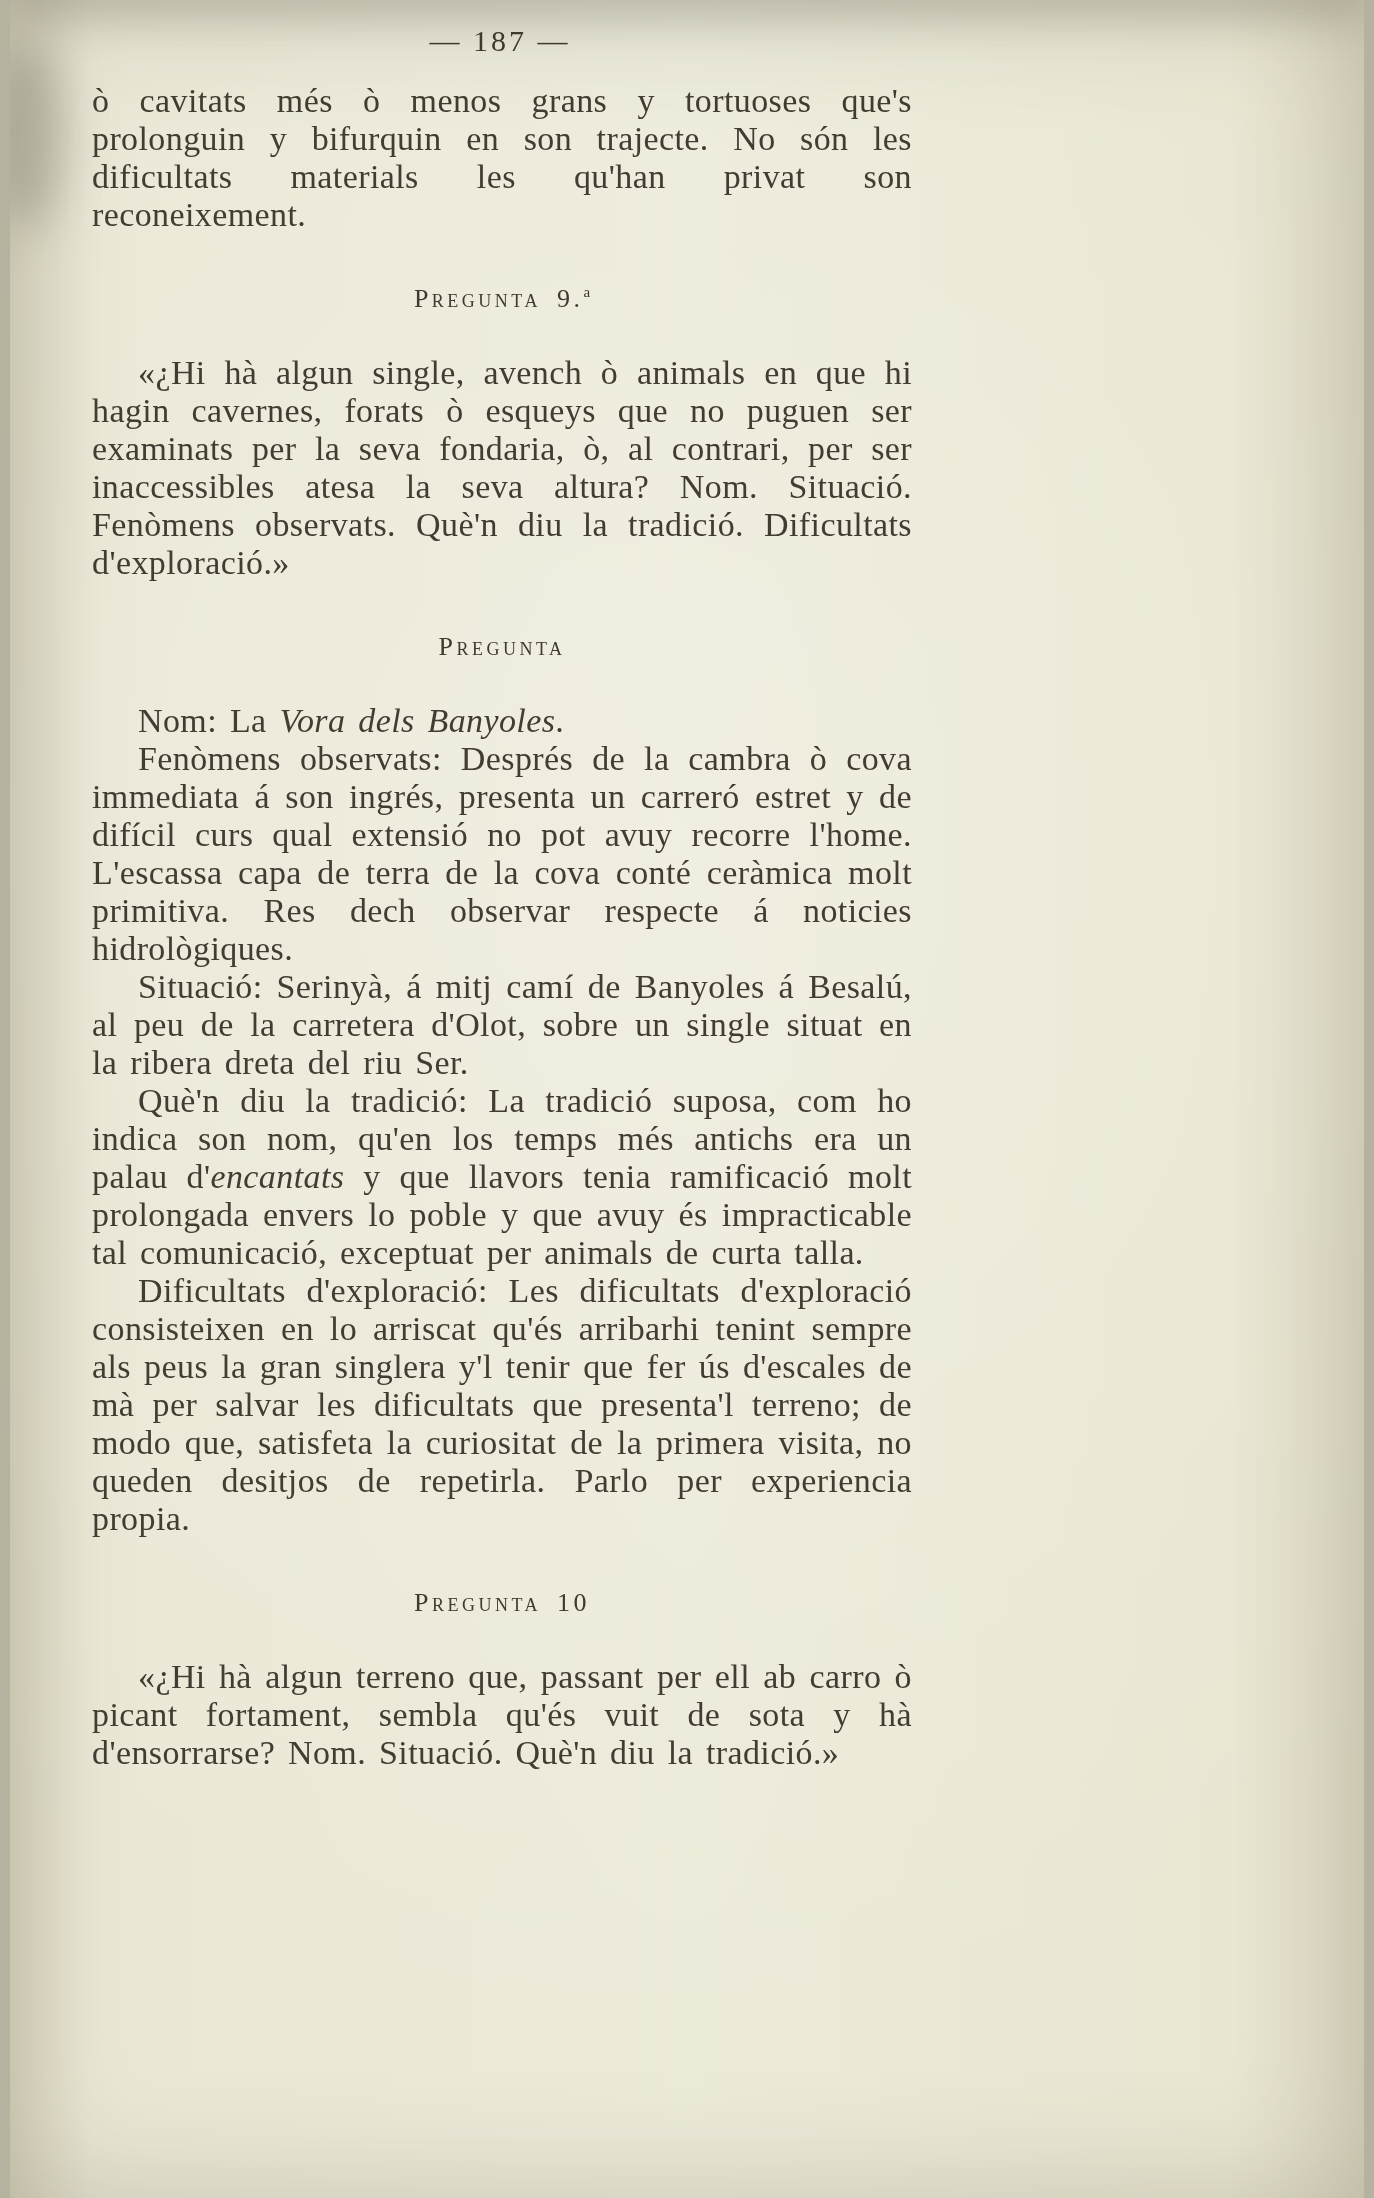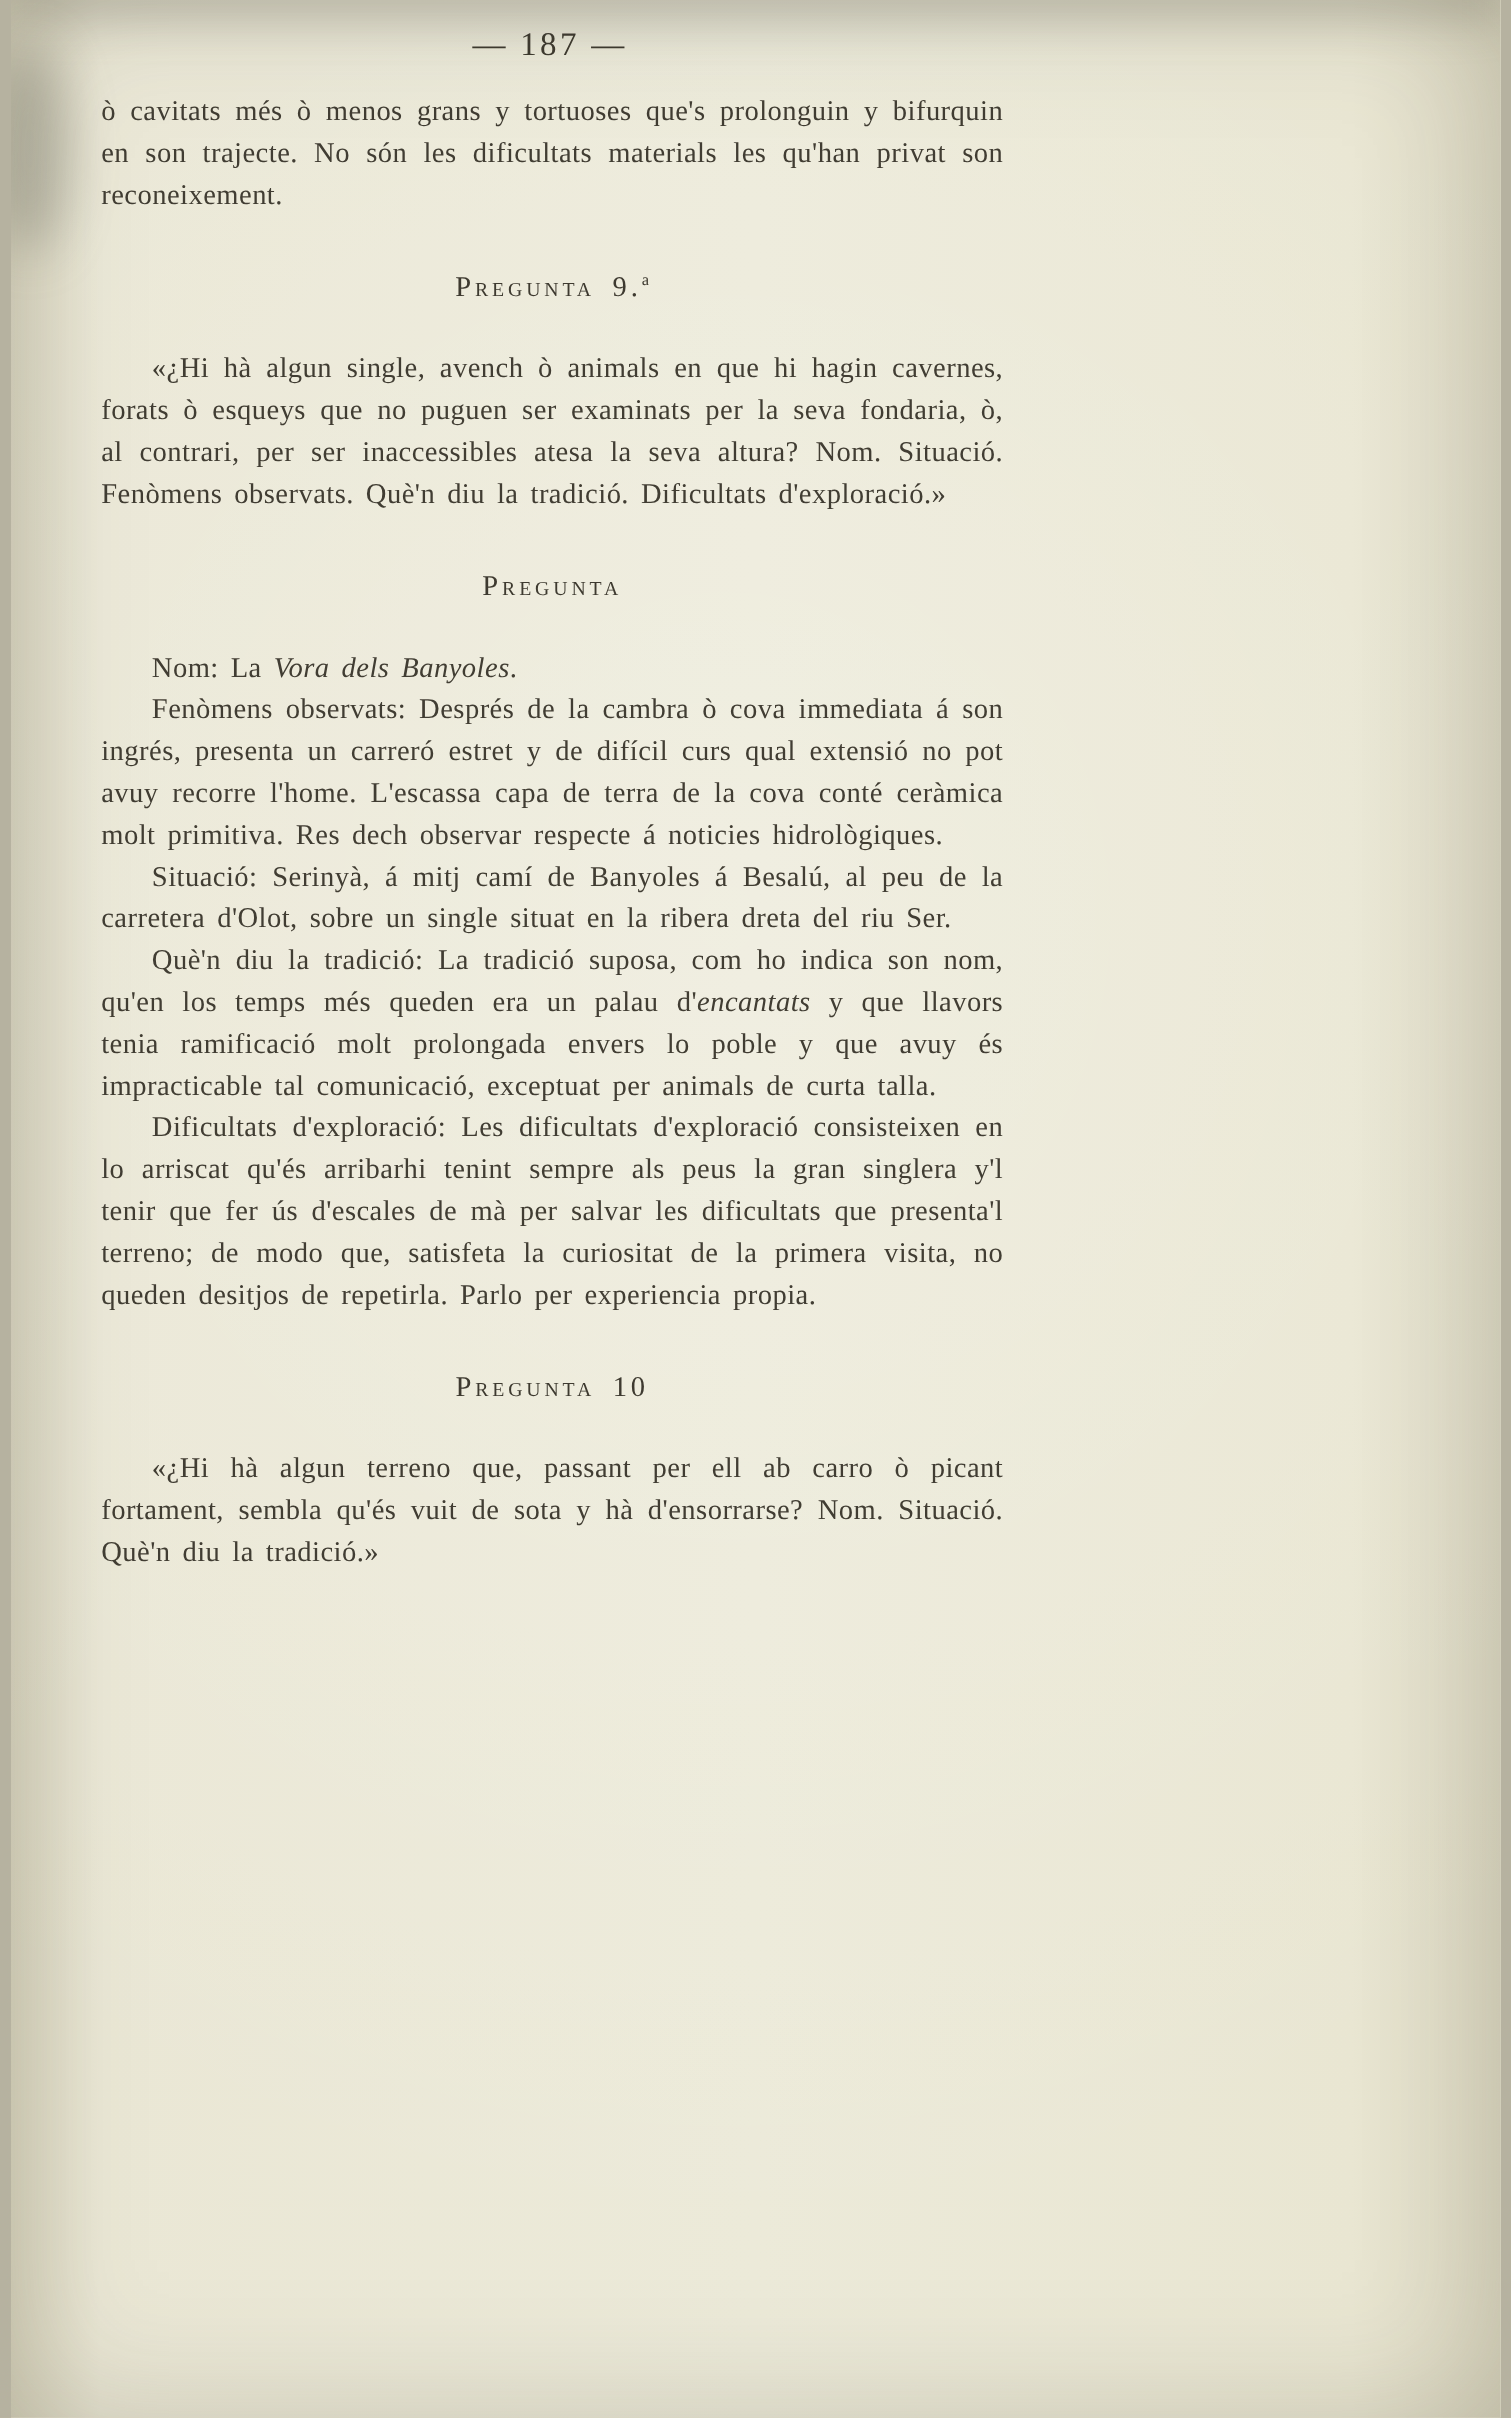--- a/index.html
+++ b/index.html
@@ -57,21 +57,21 @@
     color: #3c382e;
   }
   .content {
     position: absolute;
     top: 82px;
     left: 82px;
     width: 820px;
   }
   .para {
     margin: 0;
-    font-size: 26px;
+    font-size: 34px;
     line-height: 38px;
     text-align: justify;
     letter-spacing: 0.4px;
     word-spacing: 4px;
     color: #413d33;
   }
   .para.indent {
     text-indent: 46px;
   }
   .italic {
@@ -105,18 +105,18 @@
   </div>
 
   <div class="content">
       <p class="para"><span>ò cavitats més ò menos grans y tortuoses que's prolonguin y bifurquin en son trajecte. No són les dificultats materials les qu'han privat son reconeixement.</span></p>
       <div class="heading"><span>Pregunta 9.</span><sup>a</sup></div>
       <p class="para indent"><span>«¿Hi hà algun single, avench ò animals en que hi hagin cavernes, forats ò esqueys que no puguen ser examinats per la seva fondaria, ò, al contrari, per ser inaccessibles atesa la seva altura? Nom. Situació. Fenòmens observats. Què'n diu la tradició. Dificultats d'exploració.»</span></p>
       <div class="heading"><span>Pregunta</span></div>
       <p class="para indent"><span>Nom: La </span><span class="italic">Vora dels Banyoles</span><span>.</span></p>
       <p class="para indent"><span>Fenòmens observats: Després de la cambra ò cova immediata á son ingrés, presenta un carreró estret y de difícil curs qual extensió no pot avuy recorre l'home. L'escassa capa de terra de la cova conté ceràmica molt primitiva. Res dech observar respecte á noticies hidrològiques.</span></p>
       <p class="para indent"><span>Situació: Serinyà, á mitj camí de Banyoles á Besalú, al peu de la carretera d'Olot, sobre un single situat en la ribera dreta del riu Ser.</span></p>
-      <p class="para indent"><span>Què'n diu la tradició: La tradició suposa, com ho indica son nom, qu'en los temps més queden era un palau d'</span><span class="italic">encantats</span><span> y que llavors tenia ramificació molt prolongada envers lo poble y que avuy és impracticable tal comunicació, exceptuat per animals de curta talla.</span></p>
+      <p class="para indent"><span>Què'n diu la tradició: La tradició suposa, com ho indica son nom, qu'en los temps més antichs era un palau d'</span><span class="italic">encantats</span><span> y que llavors tenia ramificació molt prolongada envers lo poble y que avuy és impracticable tal comunicació, exceptuat per animals de curta talla.</span></p>
       <p class="para indent"><span>Dificultats d'exploració: Les dificultats d'exploració consisteixen en lo arriscat qu'és arribarhi tenint sempre als peus la gran singlera y'l tenir que fer ús d'escales de mà per salvar les dificultats que presenta'l terreno; de modo que, satisfeta la curiositat de la primera visita, no queden desitjos de repetirla. Parlo per experiencia propia.</span></p>
       <div class="heading"><span>Pregunta 10</span></div>
       <p class="para indent"><span>«¿Hi hà algun terreno que, passant per ell ab carro ò picant fortament, sembla qu'és vuit de sota y hà d'ensorrarse? Nom. Situació. Què'n diu la tradició.»</span></p>
     </div>
 </div>
 
 </body></html>

